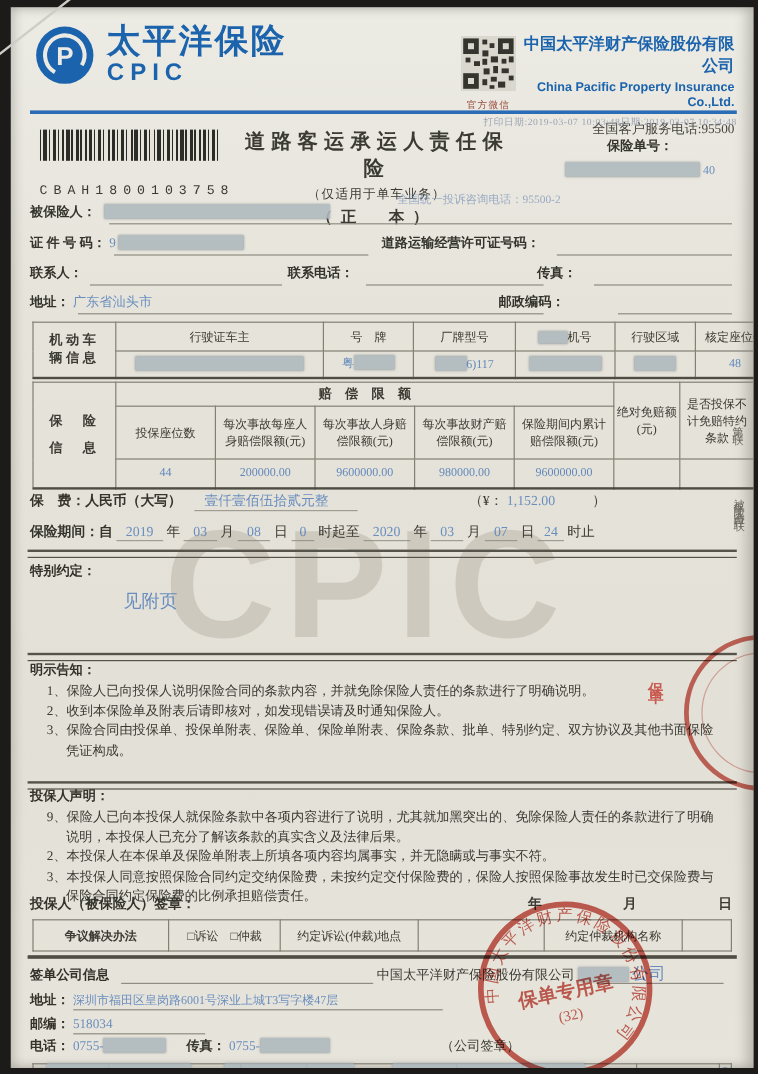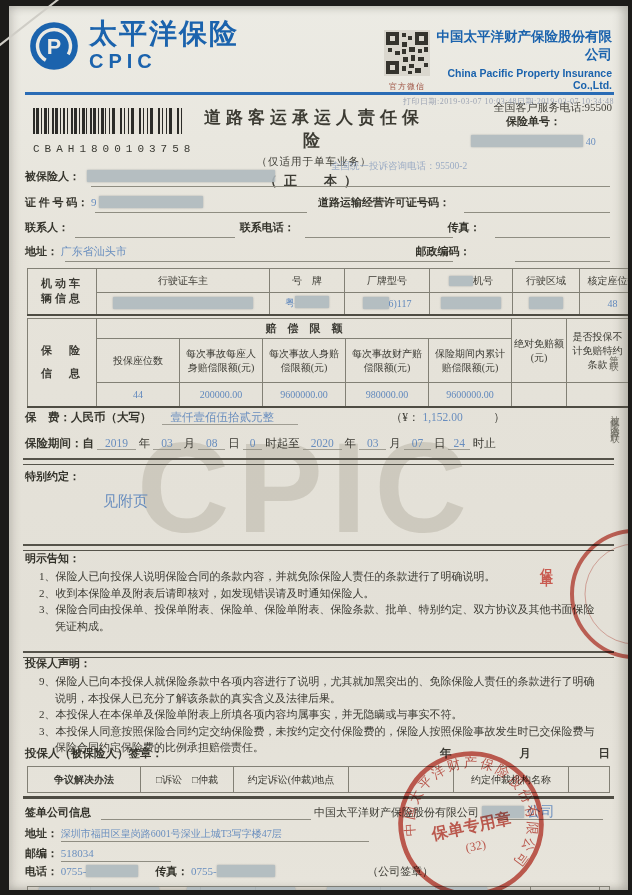--- a/index.html
+++ b/index.html
@@ -15,21 +15,21 @@
   .brand-cn{font-family:"Liberation Sans",sans-serif;font-weight:bold;color:#1b63ad;font-size:28px;letter-spacing:2px;line-height:1;}
   .brand-en{font-family:"Liberation Sans",sans-serif;font-weight:bold;color:#1b63ad;font-size:20px;letter-spacing:5px;line-height:1;margin-top:3px;}
   .qr-caption{font-size:8px;color:#9a4a3a;text-align:center;margin-top:1px;letter-spacing:1px;}
   .co-cn{font-family:"Liberation Sans",sans-serif;font-weight:bold;color:#1b63ad;font-size:13.5px;text-align:right;}
   .co-en{font-family:"Liberation Sans",sans-serif;font-weight:bold;color:#1b63ad;font-size:10.5px;text-align:right;margin-top:3px;}
   .co-phone{font-size:11px;color:#45443d;text-align:right;margin-top:9px;}
   .blue-rule{height:2.5px;background:#2a6cb5;}
   .print-line{font-size:8px;color:#8d96aa;opacity:.85;display:flex;justify-content:flex-end;letter-spacing:.5px;}
   
   .barcode{width:150px;height:26px;background:repeating-linear-gradient(90deg,#2b2b28 0 1.5px,#e6e3da 1.5px 3px,#2b2b28 3px 6px,#e6e3da 6px 7.5px,#2b2b28 7.5px 8.5px,#e6e3da 8.5px 11px,#2b2b28 11px 13.5px,#e6e3da 13.5px 15px,#2b2b28 15px 16px,#e6e3da 16px 19px);}
-  .barcode-num{font-family:"Liberation Mono","DejaVu Sans Mono",monospace;font-size:11px;letter-spacing:5px;color:#3a3a33;margin-top:9px;}
+  .barcode-num{font-family:"Liberation Mono","DejaVu Sans Mono",monospace;font-size:11px;letter-spacing:5px;color:#3a3a33;margin-top:20px;}
   .doc-title{font-size:17px;font-weight:bold;letter-spacing:5px;color:#3c3b33;text-align:center;}
   .doc-sub{font-size:10.5px;text-align:center;letter-spacing:1px;margin-top:3px;}
   .doc-copy{font-size:13px;font-weight:bold;letter-spacing:7px;text-align:center;margin-top:3px;}
   .faint-blue{color:#7f96bb;opacity:.75;}
   
   .redact{display:inline-block;background:#aeb9be;opacity:.88;border-radius:1px;height:12px;vertical-align:-2px;box-shadow:0 0 2px rgba(110,120,126,.7);}
   .blue{color:#4a79b8;}
   .blur{filter:blur(.5px);opacity:.8;}
   .lbl{font-weight:bold;color:#35342c;}
   .hair{position:absolute;height:1px;background:#8f8d82;}

